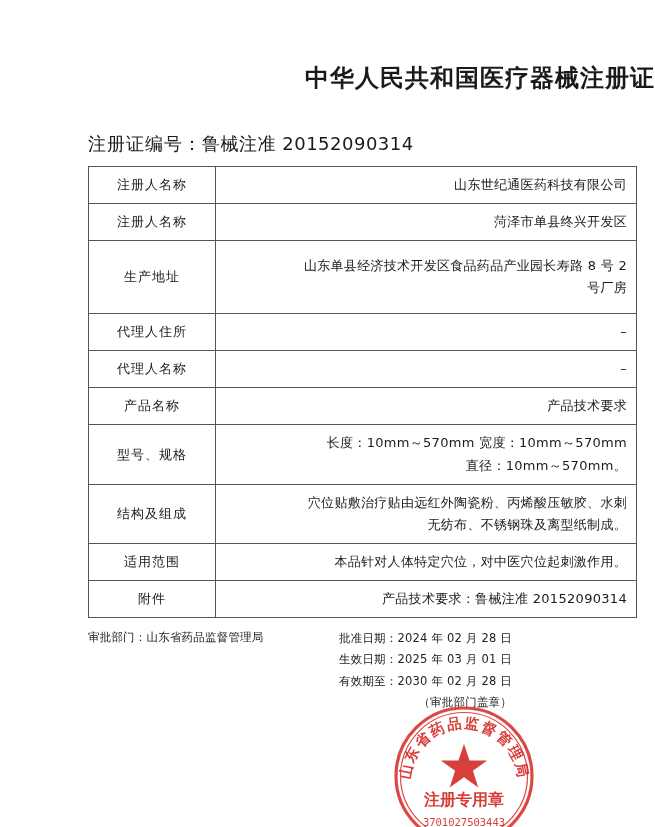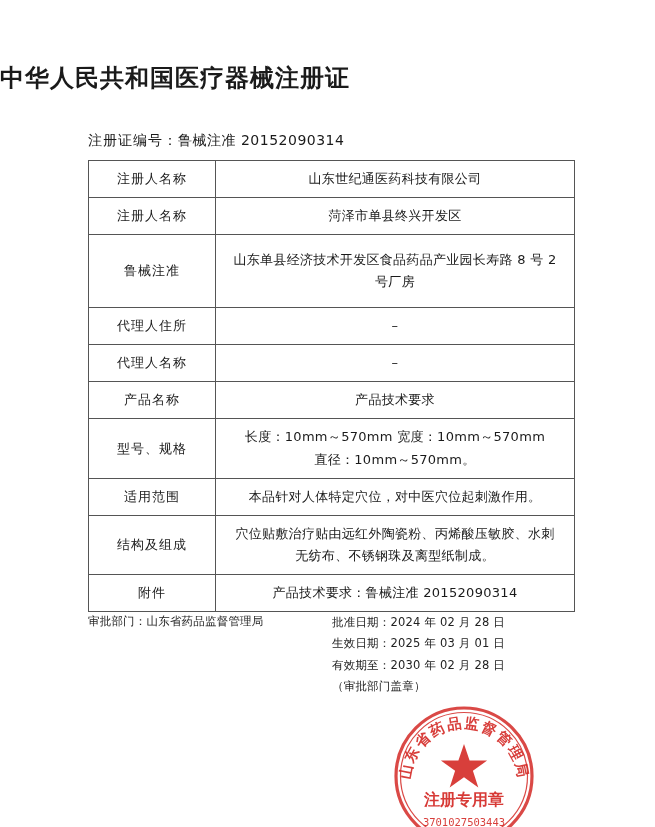--- a/index.html
+++ b/index.html
@@ -15,80 +15,81 @@
     position: relative;
     overflow: hidden;
   }
   .page {
     position: relative;
     width: 655px;
     height: 827px;
     box-sizing: border-box;
   }
   .doc-title {
-    text-align: left;
+    text-align: right;
     font-size: 24px;
     font-weight: bold;
     letter-spacing: 1px;
     margin-top: 62px;
     font-family: "DejaVu Serif", "Liberation Serif", serif;
   }
   .reg-no-line {
     margin: 38px 0 10px 88px;
-    font-size: 14px;
+    font-size: 18px;
     letter-spacing: 0.5px;
   }
   .reg-no-line .label {
     letter-spacing: 1px;
   }
   table.cert {
     border-collapse: collapse;
     margin-left: 88px;
-    width: 487px;
+    width: 549px;
     table-layout: fixed;
   }
   table.cert td {
     border: 1px solid #555;
     font-size: 13px;
     line-height: 1.7;
     padding: 7px 9px;
     vertical-align: middle;
   }
   td.key {
     width: 108px;
     text-align: center;
     letter-spacing: 1px;
     white-space: nowrap;
   }
   td.val {
-    text-align: center;
+    text-align: right;
     letter-spacing: 0.3px;
   }
   td.val .ln { display: block; }
   .row-tall td { height: 58px; }
   .row-empty td { height: 28px; }
 
   .footer {
     position: relative;
-    margin-top: 0;
+    margin-top: 10px;
     margin-left: 88px;
     width: 487px;
     font-size: 11.5px;
     color: #222;
     height: 110px;
+    text-align: right;
   }
   .footer .left {
     position: absolute;
     left: 0;
     top: 2px;
     letter-spacing: 0.2px;
   }
   .footer .right {
     position: absolute;
-    left: 244px;
+    left: 251px;
     top: 0;
     line-height: 1.85;
     letter-spacing: 0.2px;
   }
   .stamp {
     position: absolute;
     left: 390px;
     top: 640px;
     width: 148px;
     height: 148px;
@@ -115,21 +116,21 @@
           <span class="ln">山东世纪通医药科技有限公司</span>
         </td>
       </tr>
       <tr>
         <td class="key">注册人名称</td>
         <td class="val">
           <span class="ln">菏泽市单县终兴开发区</span>
         </td>
       </tr>
       <tr class="row-tall">
-        <td class="key">鲁械注准</td>
+        <td class="key">生产地址</td>
         <td class="val">
           <span class="ln">山东单县经济技术开发区食品药品产业园长寿路 8 号 2</span>
           <span class="ln">号厂房</span>
         </td>
       </tr>
       <tr>
         <td class="key">代理人住所</td>
         <td class="val">
           <span class="ln">–</span>
         </td>
@@ -147,30 +148,30 @@
         </td>
       </tr>
       <tr>
         <td class="key">型号、规格</td>
         <td class="val">
           <span class="ln">长度：10mm～570mm  宽度：10mm～570mm</span>
           <span class="ln">直径：10mm～570mm。</span>
         </td>
       </tr>
       <tr>
-        <td class="key">适用范围</td>
-        <td class="val">
-          <span class="ln">本品针对人体特定穴位，对中医穴位起刺激作用。</span>
-        </td>
-      </tr>
-      <tr>
         <td class="key">结构及组成</td>
         <td class="val">
           <span class="ln">穴位贴敷治疗贴由远红外陶瓷粉、丙烯酸压敏胶、水刺</span>
           <span class="ln">无纺布、不锈钢珠及离型纸制成。</span>
+        </td>
+      </tr>
+      <tr>
+        <td class="key">适用范围</td>
+        <td class="val">
+          <span class="ln">本品针对人体特定穴位，对中医穴位起刺激作用。</span>
         </td>
       </tr>
       <tr>
         <td class="key">附件</td>
         <td class="val">
           <span class="ln">产品技术要求：鲁械注准 20152090314</span>
         </td>
       </tr>
     </tbody>
   </table>

